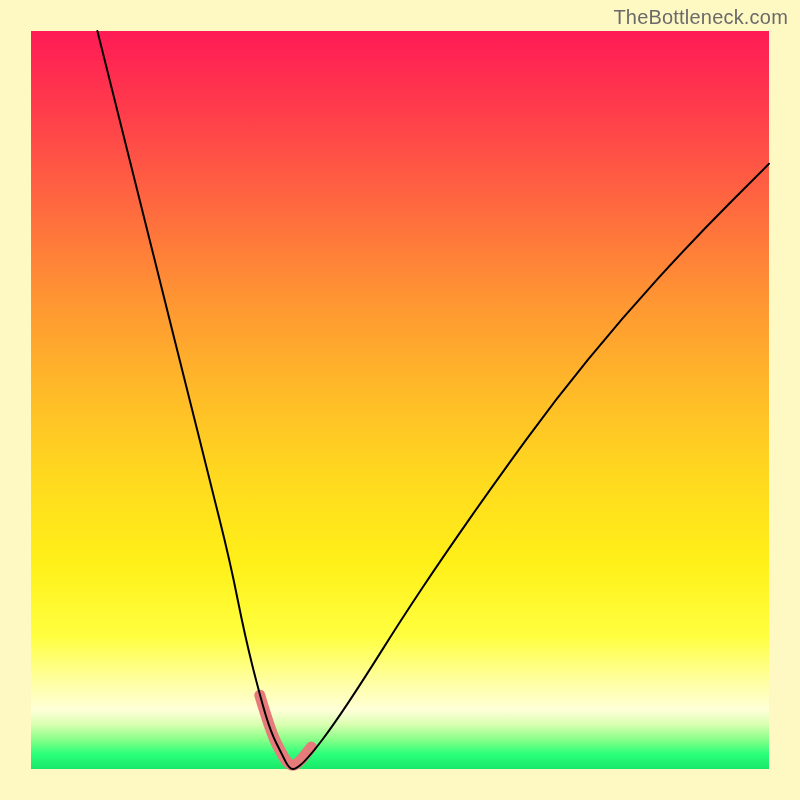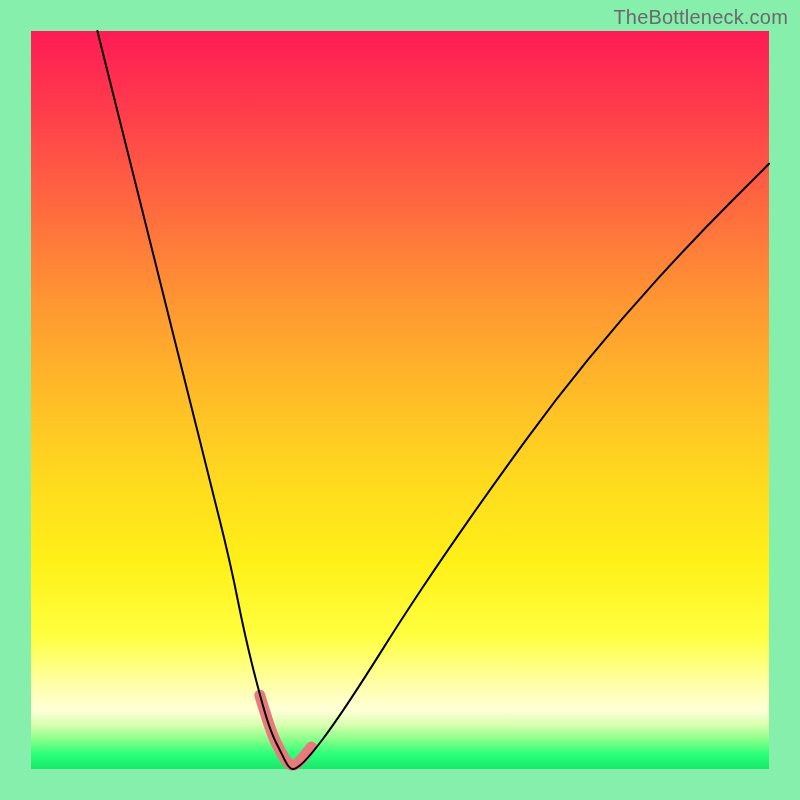--- a/index.html
+++ b/index.html
@@ -8,21 +8,21 @@
     width: 800px;
     height: 800px;
     overflow: hidden;
     background: #000;
     font-family: Arial, Helvetica, sans-serif;
   }
   .outer {
     width: 800px;
     height: 800px;
     position: relative;
-    background: #86efac;
+    background: #fef9c3;
     text-decoration: underline;
   }
   .plot-area {
     position: absolute;
     left: 31px;
     top: 31px;
     width: 738px;
     height: 738px;
     
     background: linear-gradient(

